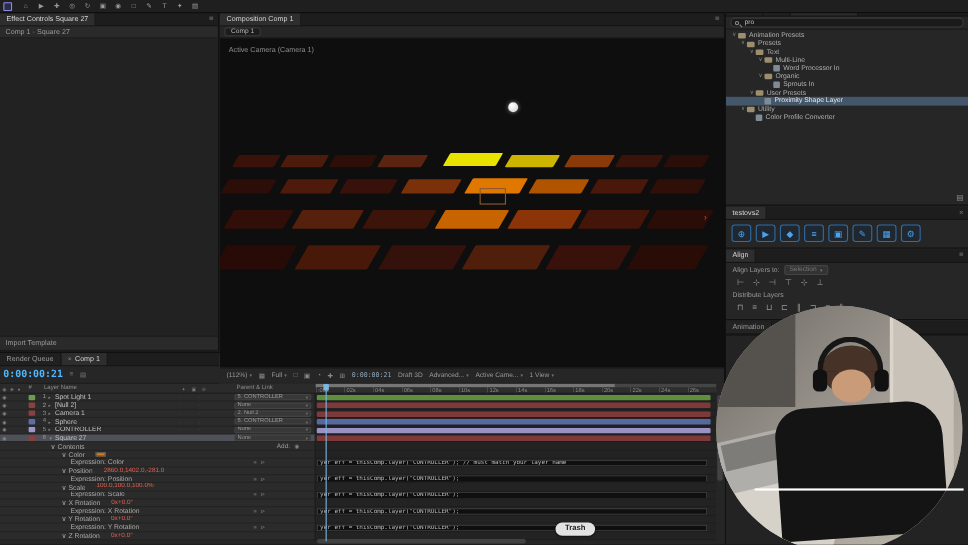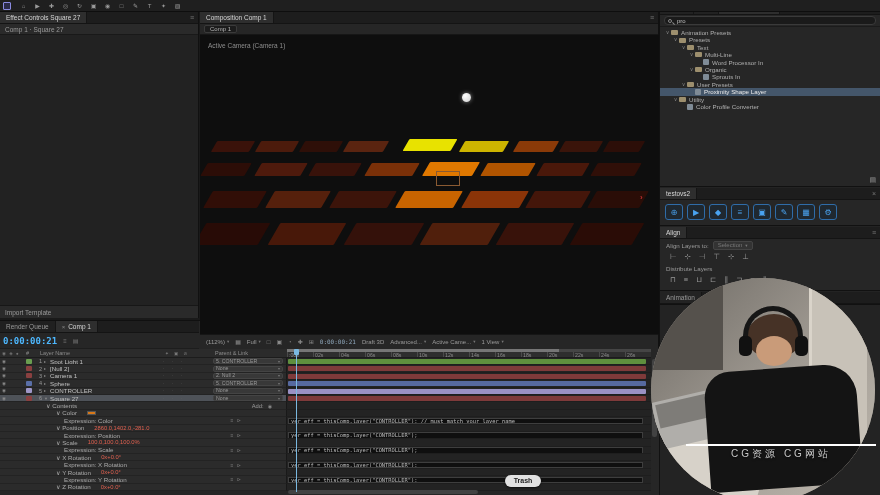--- a/index.html
+++ b/index.html
@@ -642,17 +642,16 @@
       </div>
     <div class="torso" data-name="webcam-person-body"></div>
     <div class="hair" data-name="webcam-person-hair"></div>
     <div class="face" data-name="webcam-person-face"></div>
     <div class="hband" data-name="webcam-headphones-band"></div>
     <div class="earL" data-name="webcam-headphones-left"></div>
     <div class="earR" data-name="webcam-headphones-right"></div>
   </div>
 
   <div id="watermark" class="abs" data-name="watermark">
-    <div class="wm-sub" data-name="watermark-subtitle">CG资源 CG网站</div>
   </div>
   <div id="trash-pill" class="abs" data-name="trash-button">Trash</div>
 
 </div>
 
 </body></html>

